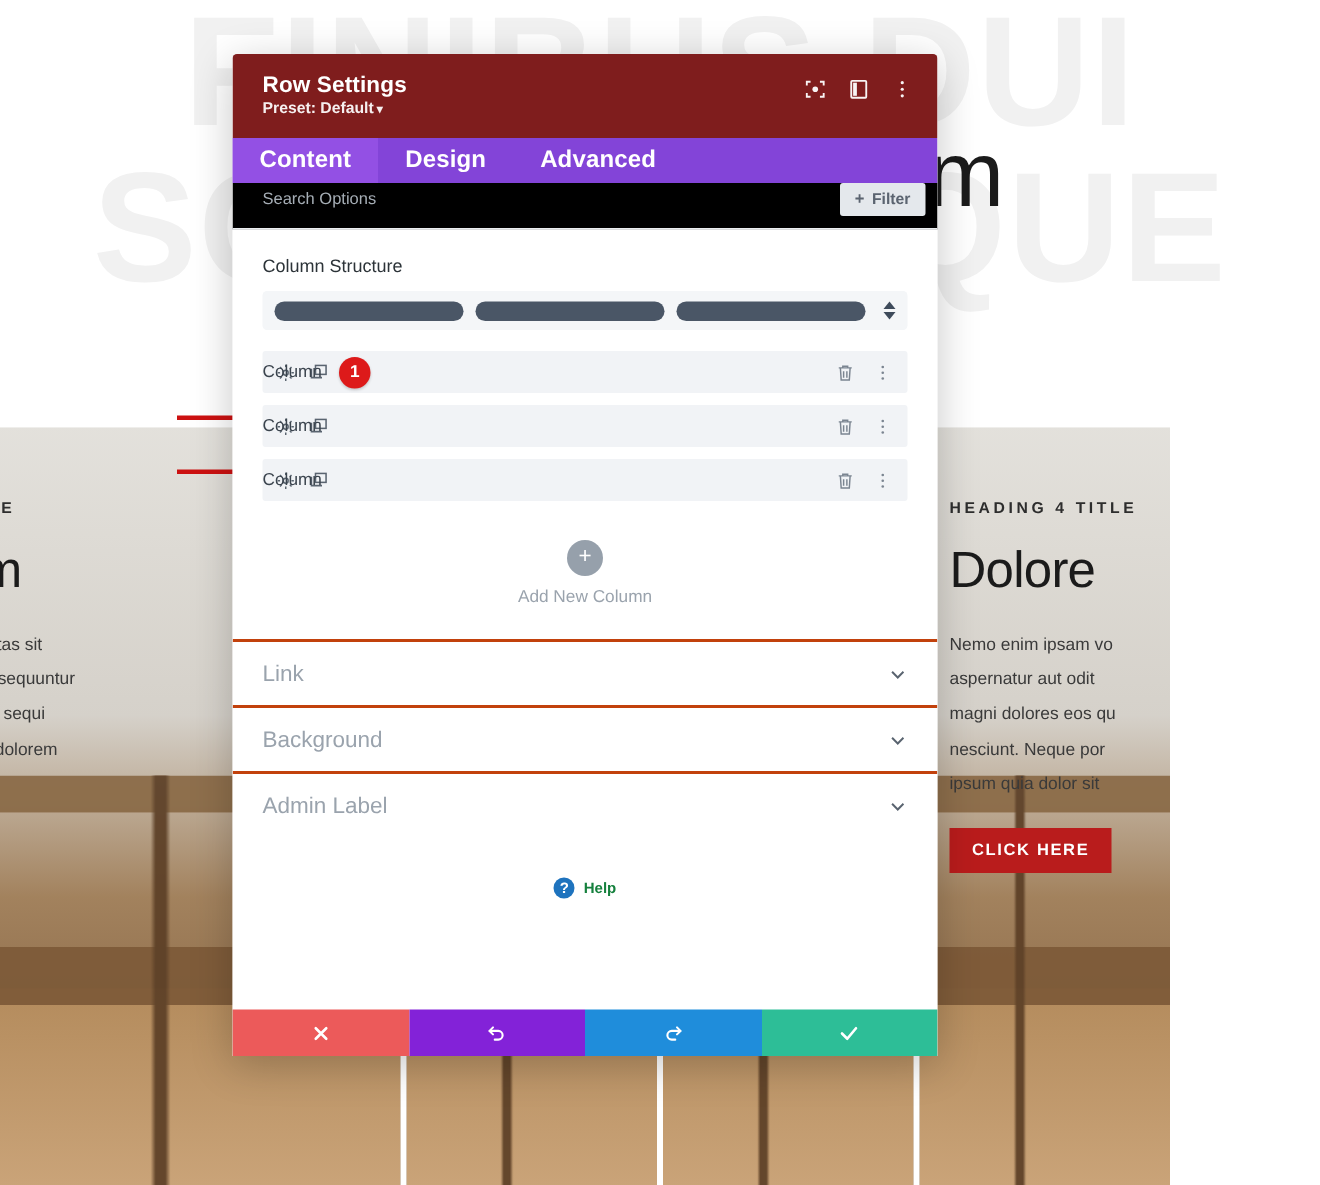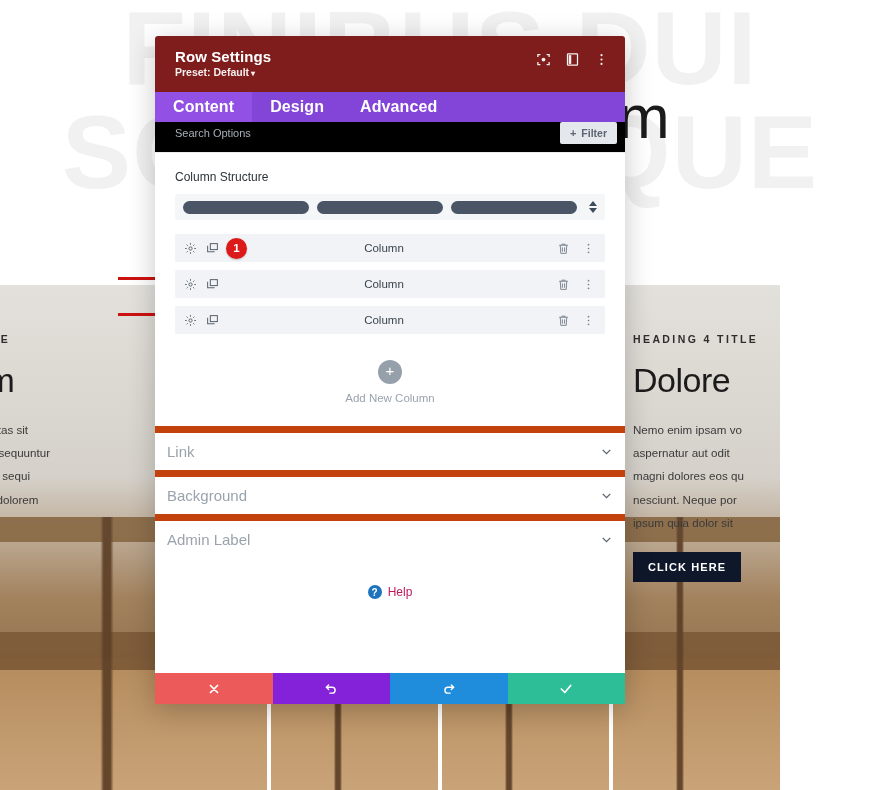--- a/index.html
+++ b/index.html
@@ -69,21 +69,21 @@
   }
   .ov-h {
     font-size:34px; font-weight:400; color:#1b1b1b; letter-spacing:-0.5px;
     margin-bottom:18px; white-space:nowrap;
   }
   .ov-p {
     font-size:11.6px; color:#3a3a3a; line-height:2.0; white-space:nowrap;
   }
   .click-btn {
     display:inline-block; margin-top:18px;
-    background:#0f172a; color:#fff; font-size:11px; font-weight:700;
+    background:#b91c1c; color:#fff; font-size:11px; font-weight:700;
     letter-spacing:1.1px; padding:9px 15px;
   }
   .ov-left { left:-115px; width:300px; }
 
   
   .arrow { position:absolute; height:12px; }
   .arrow .shaft { position:absolute; left:0; top:5px; width:48px; height:3px; background:#cc1111; }
   .arrow .head {
     position:absolute; left:46px; top:0;
     width:0; height:0;
@@ -150,51 +150,51 @@
   .struct-arrows .dn { width:0;height:0;border-left:4px solid transparent;border-right:4px solid transparent;border-top:5px solid #3e4b5b; }
 
   .col-rows { padding:14px 20px 0 20px; }
   .col-row {
     position:relative;
     background:#f1f3f6; height:28px; border-radius:2px;
     display:flex; align-items:center; margin-bottom:8px;
     padding:0 10px 0 9px;
   }
   .cr-left { display:flex; align-items:center; gap:9px; }
-  .cr-name { position:absolute; left:0; right:12px; text-align:center; font-size:11.5px; color:#3b444e; pointer-events:none; }
+  .cr-name { position:absolute; left:0; right:12px; font-size:11.5px; color:#3b444e; pointer-events:none; }
   .cr-right { margin-left:auto; display:flex; align-items:center; gap:12px; }
   .ic { width:13px; height:13px; display:block; cursor:pointer; }
   .badge {
     width:21px; height:21px; border-radius:50%;
     background:#dd1a1a; color:#fff; font-size:11.5px; font-weight:700;
     display:flex; align-items:center; justify-content:center;
     margin-left:-2px; box-shadow:0 1px 2px rgba(0,0,0,.2);
   }
 
   .add-col { text-align:center; padding:18px 0 22px 0; }
   .add-circle {
     width:24px; height:24px; border-radius:50%; background:#96a0ab;
     color:#fff; font-size:16px; line-height:22px; margin:0 auto 8px auto;
     display:flex; align-items:center; justify-content:center; cursor:pointer;
   }
   .add-circle span { font-size:15px; font-weight:400; margin-top:-2px; }
   .add-label { font-size:11.5px; color:#9aa3ad; }
 
   .acc-item {
-    height:44px; border-top:7px solid #c2410c;
+    height:44px; border-top:2px solid #c2410c;
     display:flex; align-items:center; justify-content:space-between;
-    padding:0 12px; cursor:pointer;
+    padding:0 20px; cursor:pointer;
   }
   .acc-item:last-of-type { border-bottom:1px solid #eef1f4; }
   .acc-label { font-size:15px; color:#9aa3ad; }
   .chev { width:13px; height:13px; }
 
   .help-row { text-align:center; padding:27px 0 0 0; display:flex; align-items:center; justify-content:center; gap:6px; }
   .help-icon { width:14px; height:14px; border-radius:50%; background:#1e73be; color:#fff; font-size:10px; font-weight:700; display:flex; align-items:center; justify-content:center; }
-  .help-txt { font-size:12px; font-weight:400; color:#be185d; }
+  .help-txt { font-size:10px; font-weight:700; color:#15803d; }
 
   .m-footer { display:flex; height:31px; }
   .fbtn { flex:1; display:flex; align-items:center; justify-content:center; cursor:pointer; }
   .fbtn svg { width:14px; height:14px; }
   .f-cancel { background:#ec5a5a; }
   .f-undo   { background:#8322d8; }
   .f-redo   { background:#1f8ddb; }
   .f-save   { background:#2dbe97; }
 </style>
 </head>

